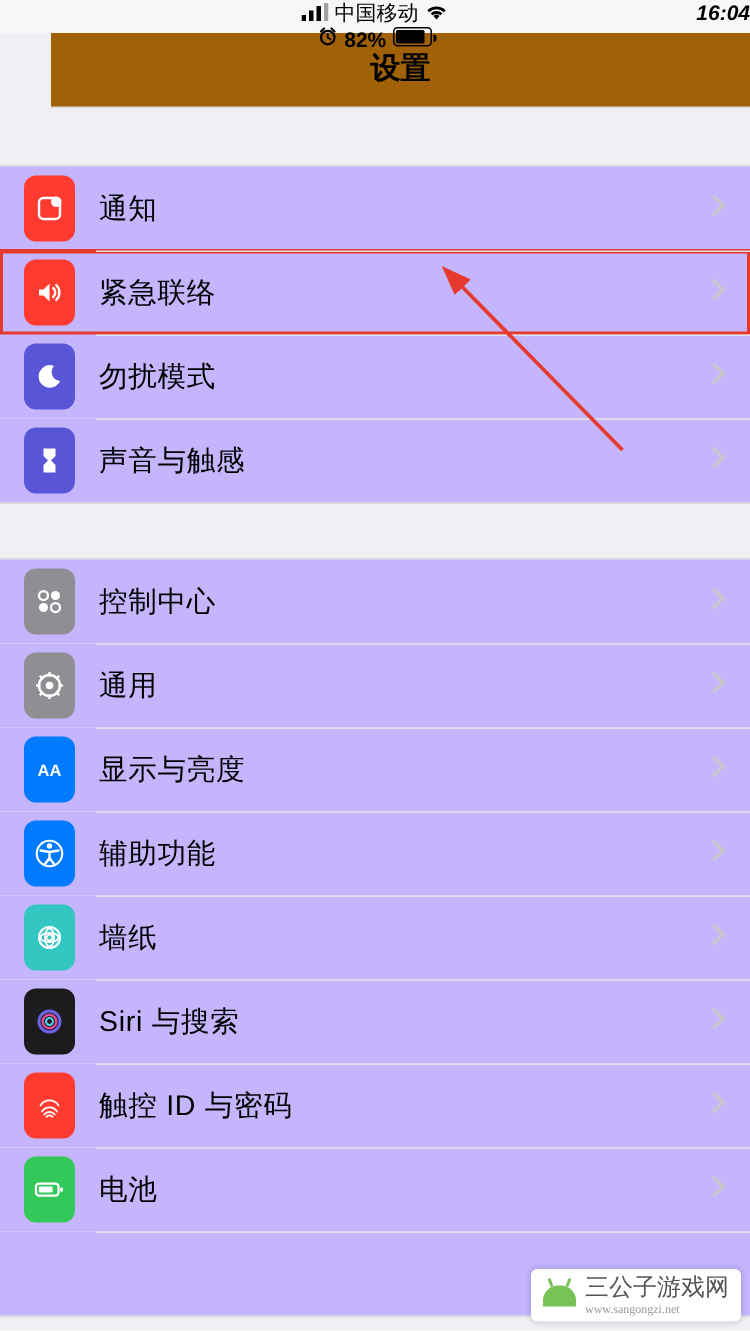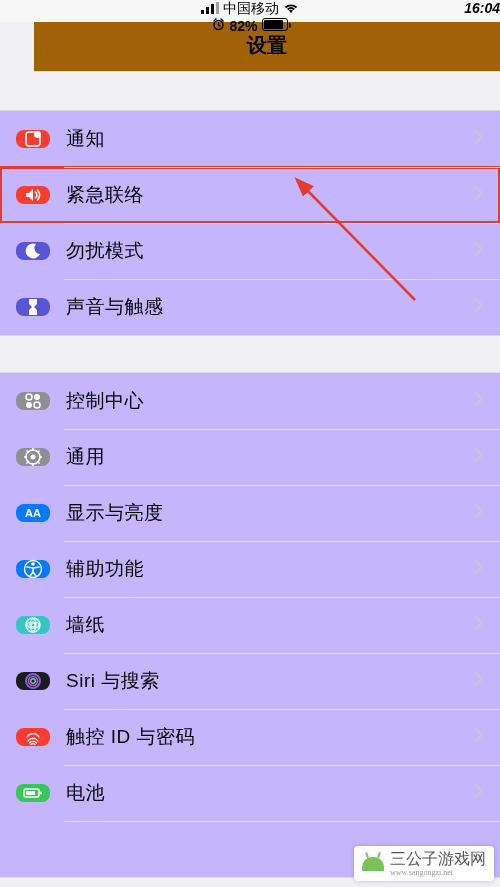--- a/index.html
+++ b/index.html
@@ -54,21 +54,21 @@
     background: #c4b5fd;
     position: relative;
   }
   .row + .row::before {
     content: "";
     position: absolute;
     left: 64px; right: 0; top: 0;
     border-top: 1px solid #e0e0e4;
   }
   .row .icon {
-    width: 34px; height: 18px; border-radius: 8px;
+    width: 34px; height: 44px; border-radius: 8px;
     display: flex; align-items: center; justify-content: center;
     flex: 0 0 34px;
     margin-right: 16px;
   }
   .row .label { flex: 1; font-size: 19px; color: #000; letter-spacing: 0.5px; }
   .row .chev { color: #c7c7cc; }
   .row.highlight { outline: 3px solid #e63a2e; outline-offset: -2px; }
 
   
   .ic-red { background: #ff3b2f; }

